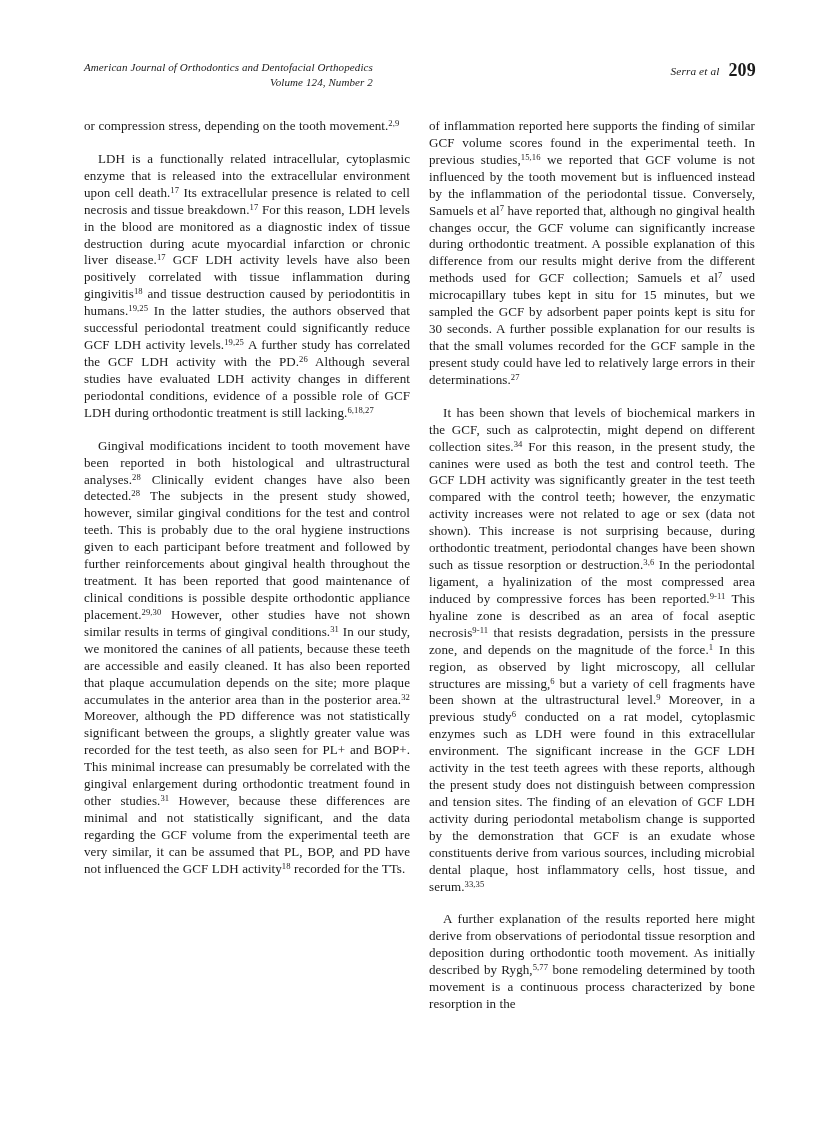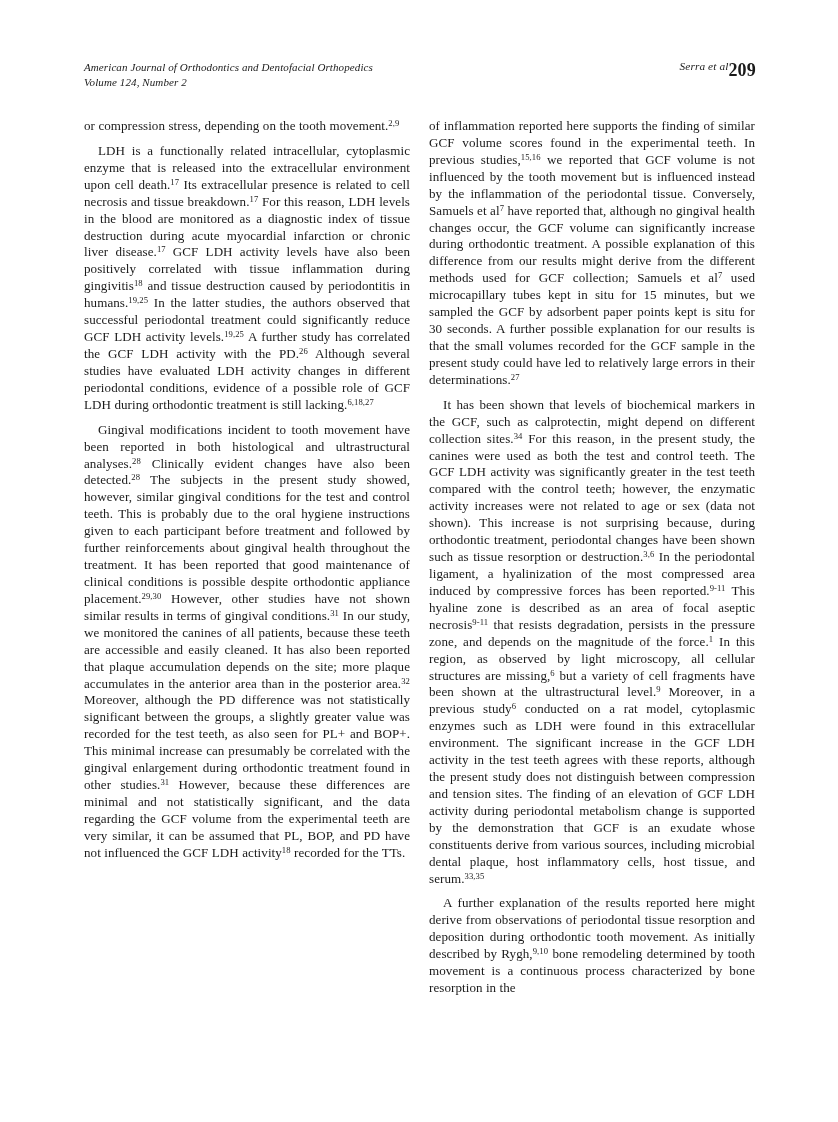--- a/index.html
+++ b/index.html
@@ -31,24 +31,26 @@
   .rh-left {
     font-style: italic;
     font-size: 11px;
     line-height: 14.5px;
     letter-spacing: 0.1px;
     color: #1a1a1a;
     white-space: nowrap;
   }
   .rh-left .rh-line2 {
     display: block;
+    text-align: right;
   }
   .rh-right {
     display: flex;
-    align-items: flex-start;
+    align-items: center;
+    gap: 9px;
     font-size: 11.3px;
     white-space: nowrap;
   }
   .rh-author {
     font-style: italic;
     letter-spacing: 0.1px;
   }
   .rh-page {
     font-weight: bold;
     font-size: 18px;
@@ -76,21 +78,21 @@
     line-height: 16.92px;
     letter-spacing: 0.005em;
     word-spacing: 0.004em;
     hyphens: manual;
     text-indent: 0;
   }
   .col p.indent {
     text-indent: 14px;
   }
   .col p + p {
-    margin-top: 8px;
+    margin-top: 16px;
   }
   sup {
     font-size: 0.66em;
     line-height: 0;
     vertical-align: 0.52em;
     letter-spacing: 0.01em;
   }
 </style>
 </head>
 <body>
@@ -110,17 +112,17 @@
 
   <div class="columns">
     <div class="col" id="col-left">
         <p>or compression stress, depending on the tooth move­ment.<sup>2,9</sup></p>
         <p class="indent">LDH is a functionally related intracellular, cyto­plasmic enzyme that is released into the extracellular environment upon cell death.<sup>17</sup> Its extracellular pres­ence is related to cell necrosis and tissue breakdown.<sup>17</sup> For this reason, LDH levels in the blood are monitored as a diagnostic index of tissue destruction during acute myocardial infarction or chronic liver disease.<sup>17</sup> GCF LDH activity levels have also been positively corre­lated with tissue inflammation during gingivitis<sup>18</sup> and tissue destruction caused by periodontitis in hu­mans.<sup>19,25</sup> In the latter studies, the authors observed that successful periodontal treatment could signifi­cantly reduce GCF LDH activity levels.<sup>19,25</sup> A further study has correlated the GCF LDH activity with the PD.<sup>26</sup> Although several studies have evaluated LDH activity changes in different periodontal conditions, evidence of a possible role of GCF LDH during orthodontic treatment is still lacking.<sup>6,18,27</sup></p>
         <p class="indent">Gingival modifications incident to tooth movement have been reported in both histological and ultrastruc­tural analyses.<sup>28</sup> Clinically evident changes have also been detected.<sup>28</sup> The subjects in the present study showed, however, similar gingival conditions for the test and control teeth. This is probably due to the oral hygiene instructions given to each participant before treatment and followed by further reinforcements about gingival health throughout the treatment. It has been reported that good maintenance of clinical conditions is possible despite orthodontic appliance placement.<sup>29,30</sup> However, other studies have not shown similar results in terms of gingival conditions.<sup>31</sup> In our study, we monitored the canines of all patients, because these teeth are accessible and easily cleaned. It has also been reported that plaque accumulation depends on the site; more plaque accumulates in the anterior area than in the posterior area.<sup>32</sup> Moreover, although the PD difference was not statistically significant between the groups, a slightly greater value was recorded for the test teeth, as also seen for PL+ and BOP+. This minimal increase can presumably be correlated with the gingival enlarge­ment during orthodontic treatment found in other stud­ies.<sup>31</sup> However, because these differences are minimal and not statistically significant, and the data regarding the GCF volume from the experimental teeth are very similar, it can be assumed that PL, BOP, and PD have not influenced the GCF LDH activity<sup>18</sup> recorded for the TTs.</p>
       </div>
     <div class="col" id="col-right">
         <p>of inflammation reported here supports the finding of similar GCF volume scores found in the experimental teeth. In previous studies,<sup>15,16</sup> we reported that GCF volume is not influenced by the tooth movement but is influenced instead by the inflammation of the periodon­tal tissue. Conversely, Samuels et al<sup>7</sup> have reported that, although no gingival health changes occur, the GCF volume can significantly increase during orth­odontic treatment. A possible explanation of this dif­ference from our results might derive from the different methods used for GCF collection; Samuels et al<sup>7</sup> used microcapillary tubes kept in situ for 15 minutes, but we sampled the GCF by adsorbent paper points kept is situ for 30 seconds. A further possible explanation for our results is that the small volumes recorded for the GCF sample in the present study could have led to relatively large errors in their determinations.<sup>27</sup></p>
         <p class="indent">It has been shown that levels of biochemical mark­ers in the GCF, such as calprotectin, might depend on different collection sites.<sup>34</sup> For this reason, in the present study, the canines were used as both the test and control teeth. The GCF LDH activity was significantly greater in the test teeth compared with the control teeth; however, the enzymatic activity increases were not related to age or sex (data not shown). This increase is not surprising because, during orthodontic treatment, periodontal changes have been shown such as tissue resorption or destruction.<sup>3,6</sup> In the periodontal ligament, a hyalinization of the most compressed area induced by compressive forces has been reported.<sup>9-11</sup> This hyaline zone is described as an area of focal aseptic necrosis<sup>9-11</sup> that resists degradation, persists in the pressure zone, and depends on the magnitude of the force.<sup>1</sup> In this region, as observed by light microscopy, all cellular structures are missing,<sup>6</sup> but a variety of cell fragments have been shown at the ultrastructural level.<sup>9</sup> More­over, in a previous study<sup>6</sup> conducted on a rat model, cytoplasmic enzymes such as LDH were found in this extracellular environment. The significant increase in the GCF LDH activity in the test teeth agrees with these reports, although the present study does not distinguish between compression and tension sites. The finding of an elevation of GCF LDH activity during periodontal metabolism change is supported by the demonstration that GCF is an exudate whose constituents derive from various sources, including microbial dental plaque, host inflammatory cells, host tissue, and serum.<sup>33,35</sup></p>
-        <p class="indent">A further explanation of the results reported here might derive from observations of periodontal tissue resorption and deposition during orthodontic tooth movement. As initially described by Rygh,<sup>9,10</sup> bone remodeling determined by tooth movement is a contin­uous process characterized by bone resorption in the</p>
+        <p class="indent">A further explanation of the results reported here might derive from observations of periodontal tissue resorption and deposition during orthodontic tooth movement. As initially described by Rygh,<sup>5,77</sup> bone remodeling determined by tooth movement is a contin­uous process characterized by bone resorption in the</p>
       </div>
   </div>
 
 </div>
 
 </body></html>

